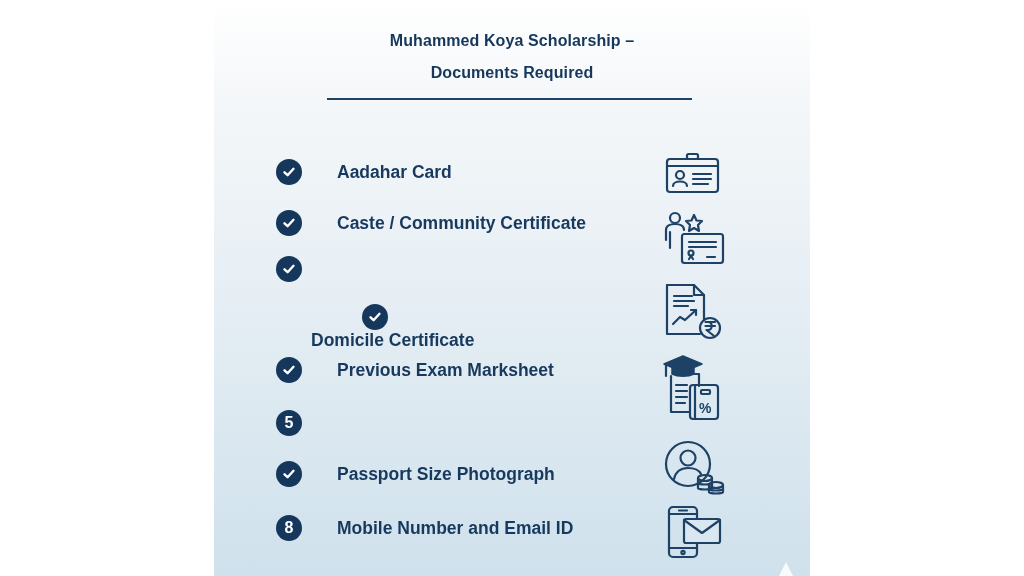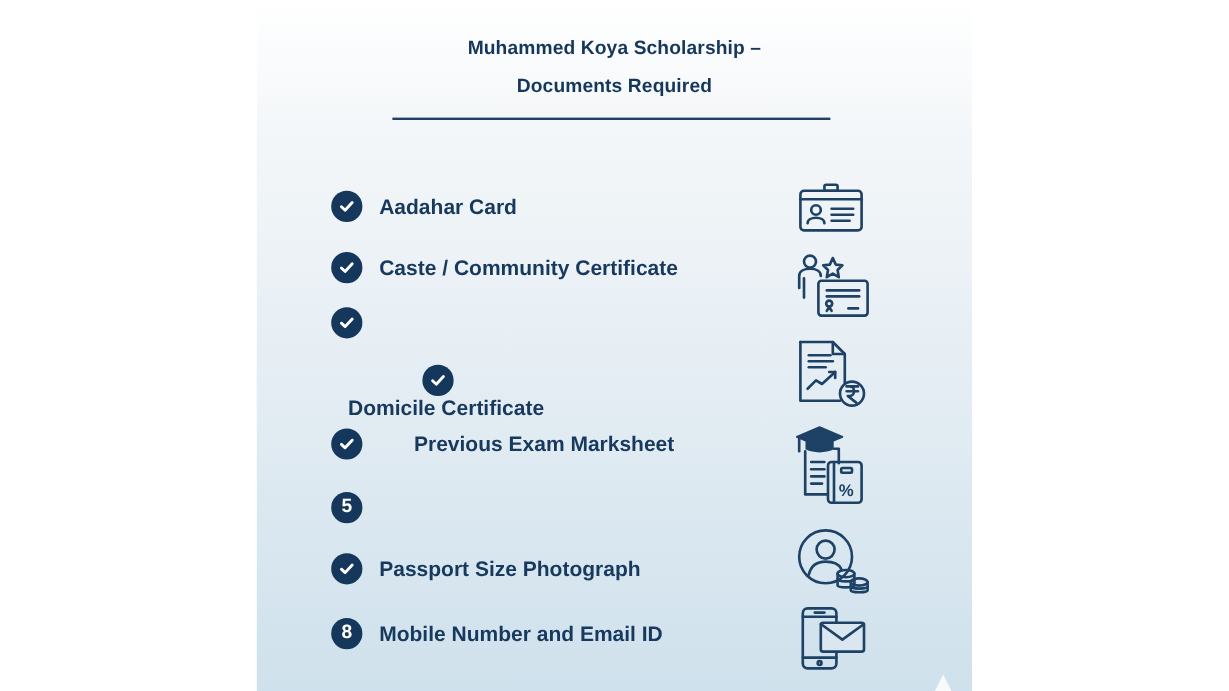--- a/index.html
+++ b/index.html
@@ -64,21 +64,21 @@
       flex: none;
     }
     .marker svg { display: block; }
     .marker .num {
       color: #ffffff;
       font-weight: bold;
       font-size: 16px;
       line-height: 16px;
     }
     .label {
-      margin-left: 14px;
+      margin-left: 35px;
       color: #17395e;
       font-weight: bold;
       font-size: 17.5px;
       white-space: nowrap;
     }
     .icon {
       position: absolute;
       display: block;
     }
     .icon svg { display: block; }
@@ -133,21 +133,21 @@
 
     <div class="row" style="top:304px;flex-direction:column;">
       <div class="marker">
         <svg width="14" height="14" viewBox="0 0 14 14">
             <path d="M2.5 7.3 L5.6 10.2 L11.5 3.8" fill="none" stroke="#fff" stroke-width="2.4" stroke-linecap="round" stroke-linejoin="round"></path>
           </svg>
       </div>
       <span class="label">Domicile Certificate</span>
     </div>
 
-    <div class="row" style="top:356px;gap:29px;">
+    <div class="row" style="top:356px;">
       <div class="marker">
         <svg width="14" height="14" viewBox="0 0 14 14">
             <path d="M2.5 7.3 L5.6 10.2 L11.5 3.8" fill="none" stroke="#fff" stroke-width="2.4" stroke-linecap="round" stroke-linejoin="round"></path>
           </svg>
       </div>
       <span class="label">Previous Exam Marksheet</span>
     </div>
 
     <div class="row" style="top:409px;">
       <div class="marker">

